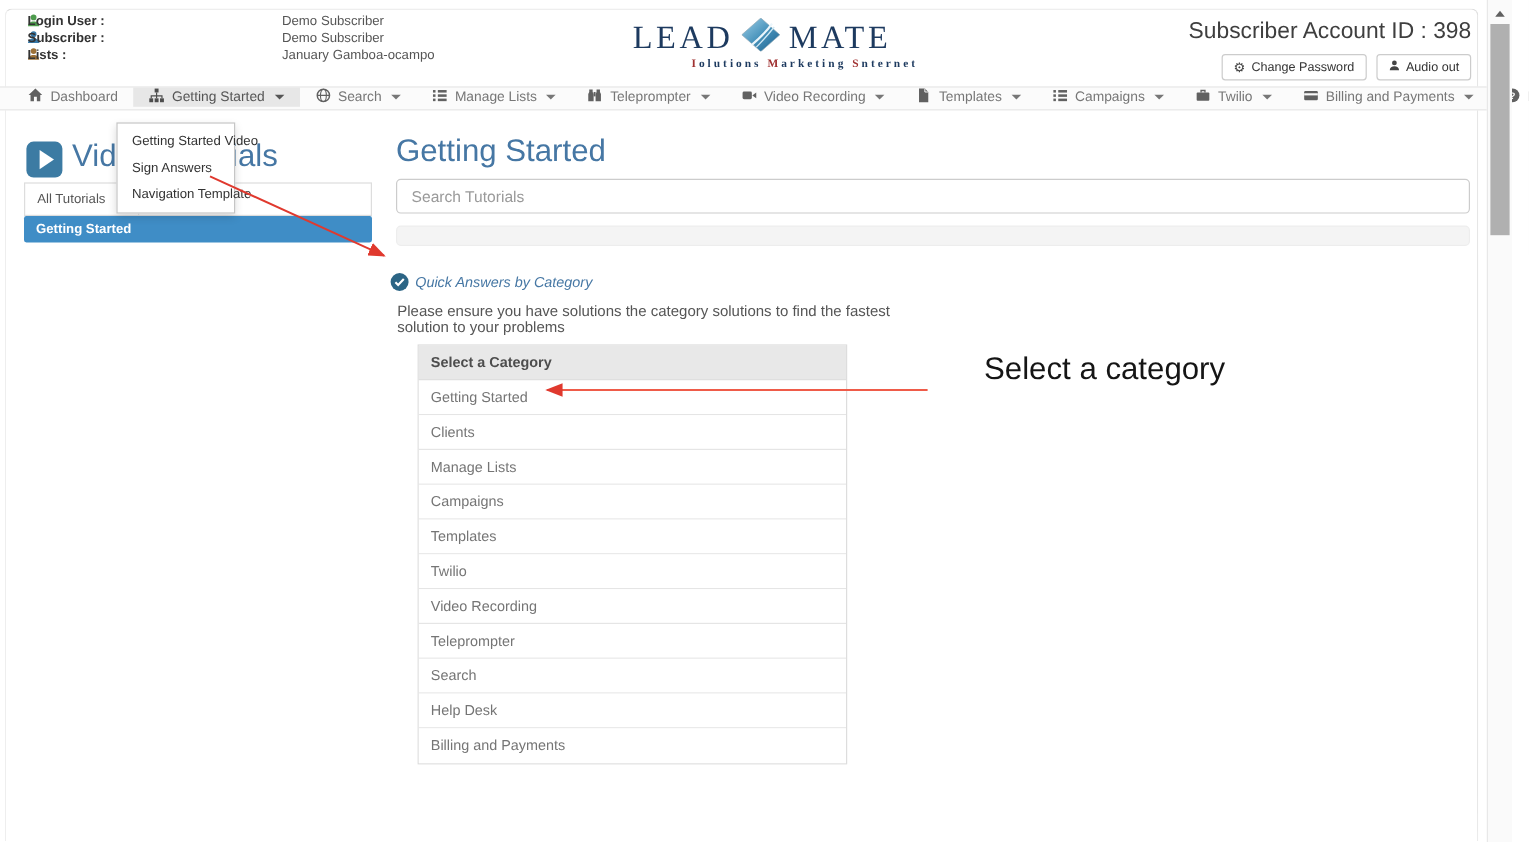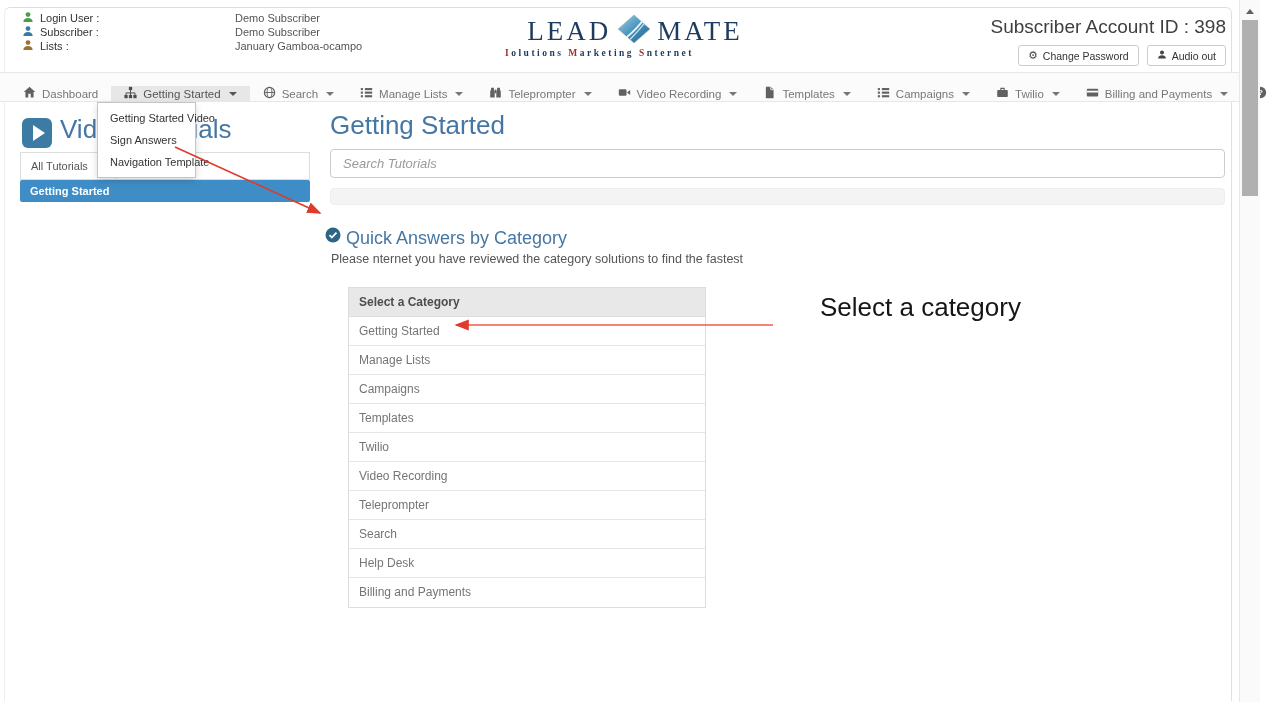--- a/index.html
+++ b/index.html
@@ -8,41 +8,41 @@
   body { position:relative; }
 
   
   .page-frame { position:absolute; left:4px; top:7px; width:1228px; height:694px;
                 border-top:1px solid #ddd; border-left:1px solid #eee; border-right:1px solid #e0e0e0;
                 border-radius:6px 6px 0 0; pointer-events:none; }
 
   
   .user-row { position:absolute; left:22px; height:14px; font-size:11px; }
   .user-row .uicon { position:absolute; left:0; top:0; }
-  .user-row .ulabel { position:absolute; left:18px; top:1px; font-weight:normal; color:#333; white-space:nowrap; }
+  .user-row .ulabel { position:absolute; left:1px; top:1px; font-weight:bold; color:#333; white-space:nowrap; }
   .user-row .uvalue { position:absolute; left:213px; top:1px; color:#555; white-space:nowrap; }
 
-  .logo { position:absolute; left:505px; top:15px; width:260px; text-align:left; }
+  .logo { position:absolute; left:505px; top:15px; width:260px; text-align:right; }
   .logo-line { display:flex; align-items:center; justify-content:center; gap:7px; }
   .logo-word { font-family:"Liberation Serif","DejaVu Serif",serif; font-size:27px; letter-spacing:3px;
                color:#1d3a5f; }
   .logo-tagline { margin-top:1px; font-family:"Liberation Serif","DejaVu Serif",serif; font-weight:bold;
                   font-size:9.5px; letter-spacing:2.5px; color:#1d3a5f; white-space:nowrap; }
   .logo-tagline .cap { color:#a03232; }
 
   .account-id { position:absolute; right:48px; top:16px; font-size:19px; color:#3f3f3f; }
   .account-buttons { position:absolute; right:48px; top:45px; display:flex; gap:8px; }
   .btn { display:inline-flex; align-items:center; gap:5px; padding:3px 9px; font-size:10.5px; color:#333;
          background:#fff; border:1px solid #ccc; border-radius:3px; cursor:pointer; }
   .gear-glyph { font-family:"DejaVu Sans",sans-serif; font-size:11px; color:#444; line-height:1; }
 
   
-  .navbar { position:absolute; left:0; top:72px; width:1239px; height:30px; background:#fbfbfb;
+  .navbar { position:absolute; left:0; top:72px; width:1239px; height:20px; background:#fbfbfb;
             border-top:1px solid #e7e7e7; border-bottom:1px solid #e7e7e7;
-            display:flex; align-items:flex-end; padding-left:10px; }
+            display:flex; align-items:flex-start; padding-left:10px; }
   .nav-item { display:flex; align-items:center; gap:6px; padding:0 13px; font-size:11.5px; color:#777;
               white-space:nowrap; cursor:pointer; }
   .nav-item svg { flex:none; }
   .nav-item.active { background:#e7e7e7; color:#555; }
   .caret { width:0; height:0; border-left:4px solid transparent; border-right:4px solid transparent;
            border-top:4px solid currentColor; margin-left:2px; }
   .nav-icon { color:#616161; }
   .nav-item.active .nav-icon { color:#4d4d4d; }
 
   
@@ -60,28 +60,28 @@
   .tab-cell { width:95px; height:100%; border-right:1px solid #ddd; font-size:11px; color:#555;
               line-height:26px; padding-left:10px; cursor:pointer; }
   .selected-row { position:absolute; left:20px; top:180px; width:290px; height:22px; background:#3f8dc6;
                   border-radius:2px; color:#fff; font-weight:bold; font-size:11px; line-height:22px;
                   padding-left:10px; cursor:pointer; }
 
   
   .main-title { position:absolute; left:330px; top:110px; font-size:26px; color:#4677a4; }
   .search-input { position:absolute; left:330px; top:149px; width:895px; height:29px; border:1px solid #ccc;
                   border-radius:4px; padding:0 12px; font-size:13px; color:#555;
-                  font-family:"Liberation Sans","DejaVu Sans",sans-serif; outline:none;font-style:italic; }
+                  font-family:"Liberation Sans","DejaVu Sans",sans-serif; outline:none; }
   .search-input::placeholder { color:#9a9a9a; }
   .gray-strip { position:absolute; left:330px; top:188px; width:895px; height:17px; background:#f4f4f4;
                 border:1px solid #ededed; border-radius:4px; }
 
   
   .qa-icon { position:absolute; left:325px; top:227px; }
-  .qa-title { position:absolute; left:346px; top:228px; font-size:18px; color:#4677a4; }
+  .qa-title { position:absolute; left:346px; top:228px; font-size:12px; color:#4677a4;font-style:italic; }
   .qa-desc { position:absolute; left:331px; top:253px; font-size:12.5px; line-height:13.5px; color:#555; }
   .qa-table { position:absolute; left:348px; top:287px; width:358px; border:1px solid #ddd; background:#fff; }
   .qa-table .thead { height:29px; background:#e8e8e8; border-bottom:1px solid #ddd; font-weight:bold;
                      font-size:12px; color:#4d4d4d; line-height:29px; padding-left:10px; }
   .qa-row { height:29px; font-size:12px; color:#757575; line-height:28px; padding-left:10px;
             border-bottom:1px solid #e5e5e5; cursor:pointer; background:#fff; }
   .qa-row:last-child { border-bottom:none; }
 
   
   .annotation-text { position:absolute; left:820px; top:292px; font-size:26px; color:#151515; z-index:60; }
@@ -310,26 +310,28 @@
 <div class="gray-strip"></div>
 
 <div class="qa-icon">
   <svg width="16" height="16" viewBox="0 0 16 16">
       <circle cx="8" cy="8" r="7.5" fill="#2c6585"></circle>
       <path d="M4.5 8.2l2.3 2.3 4.7-4.9" stroke="#fff" stroke-width="1.8" fill="none"></path>
     </svg>
 </div>
 <div class="qa-title">Quick Answers by Category</div>
 <div class="qa-desc">
-  <div>Please nternet you have reviewed the category solutions to find the fastest</div>
+  <div>Please ensure you have solutions the category solutions to find the fastest</div>
+  <div>solution to your problems</div>
 </div>
 
 <div class="qa-table">
   <div class="thead">Select a Category</div>
   <div class="qa-row">Getting Started</div>
+  <div class="qa-row">Clients</div>
   <div class="qa-row">Manage Lists</div>
   <div class="qa-row">Campaigns</div>
   <div class="qa-row">Templates</div>
   <div class="qa-row">Twilio</div>
   <div class="qa-row">Video Recording</div>
   <div class="qa-row">Teleprompter</div>
   <div class="qa-row">Search</div>
   <div class="qa-row">Help Desk</div>
   <div class="qa-row">Billing and Payments</div>
 </div>

